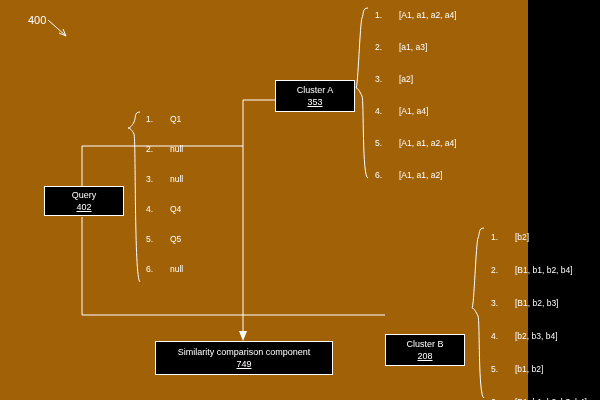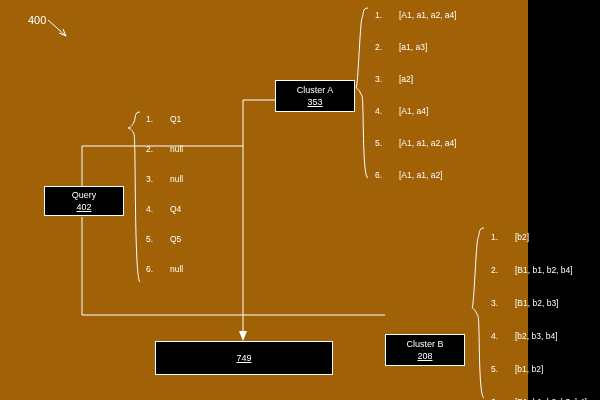--- a/index.html
+++ b/index.html
@@ -95,20 +95,21 @@
     <span>Cluster A</span>
     <span class="num">353</span>
   </div>
 
   <div class="box" style="left:385px; top:299px; width:80px; height:32px;margin-top:35px;">
     <span>Cluster B</span>
     <span class="num">208</span>
   </div>
 
   <div class="box" style="left:155px; top:341px; width:178px; height:34px;">
+    <span>Similarity comparison component</span>
     <span class="num">749</span>
   </div>
 
   <div class="list" style="left:146px; top:114px;">
     <div class="row" style="margin-bottom:20px;">
       <span class="idx">1.</span>
       <span>Q1</span>
     </div>
     <div class="row" style="margin-bottom:20px;">
       <span class="idx">2.</span>

